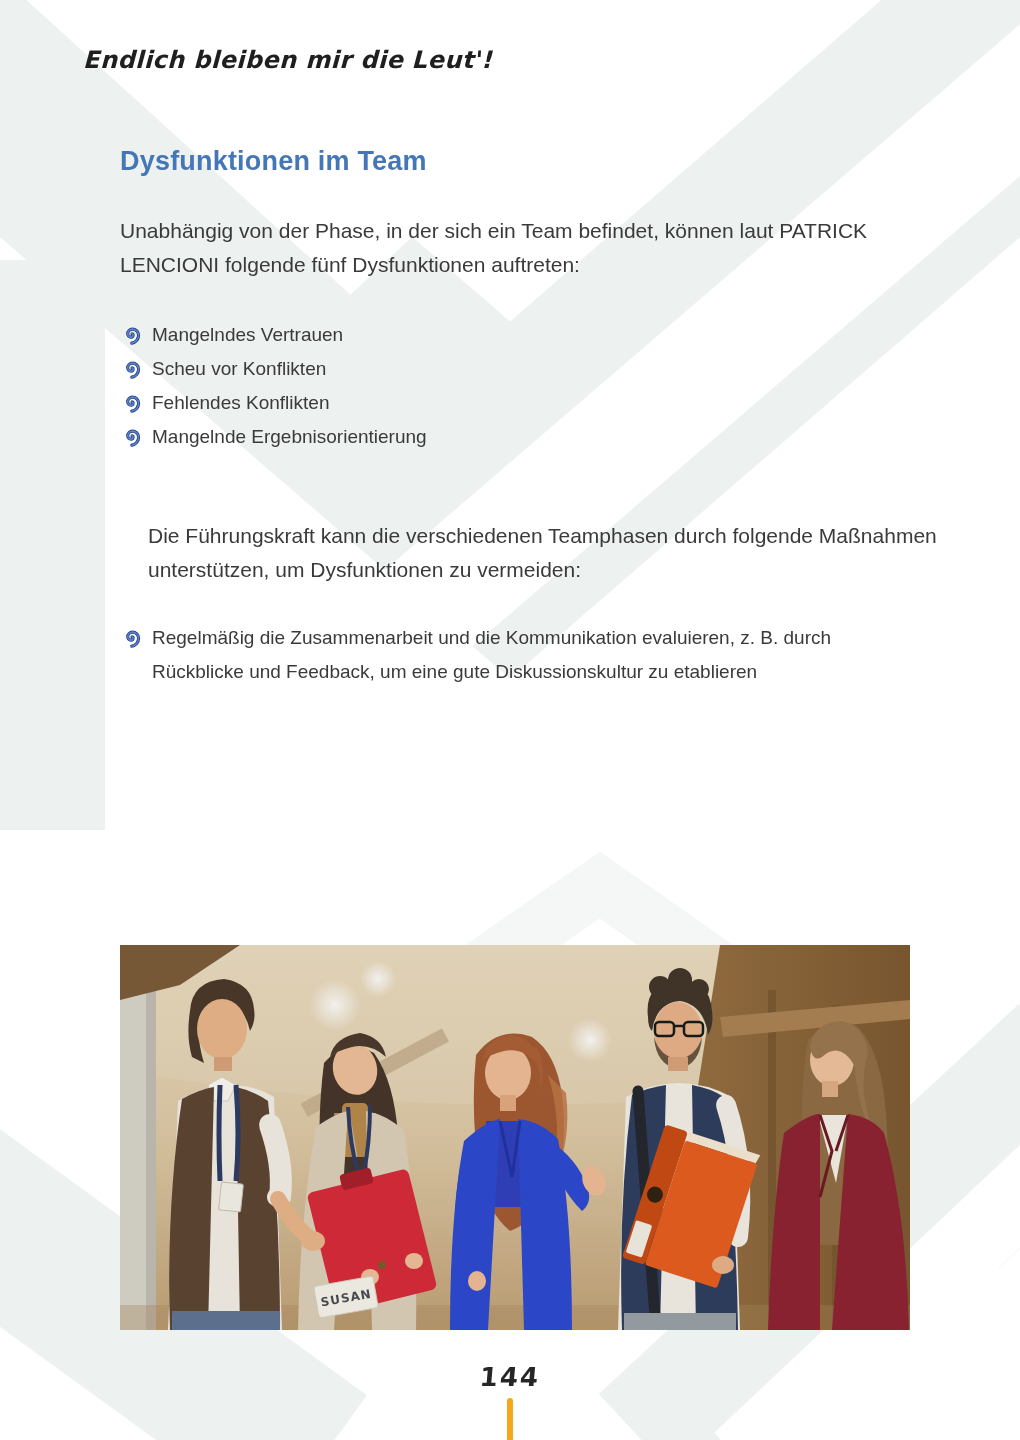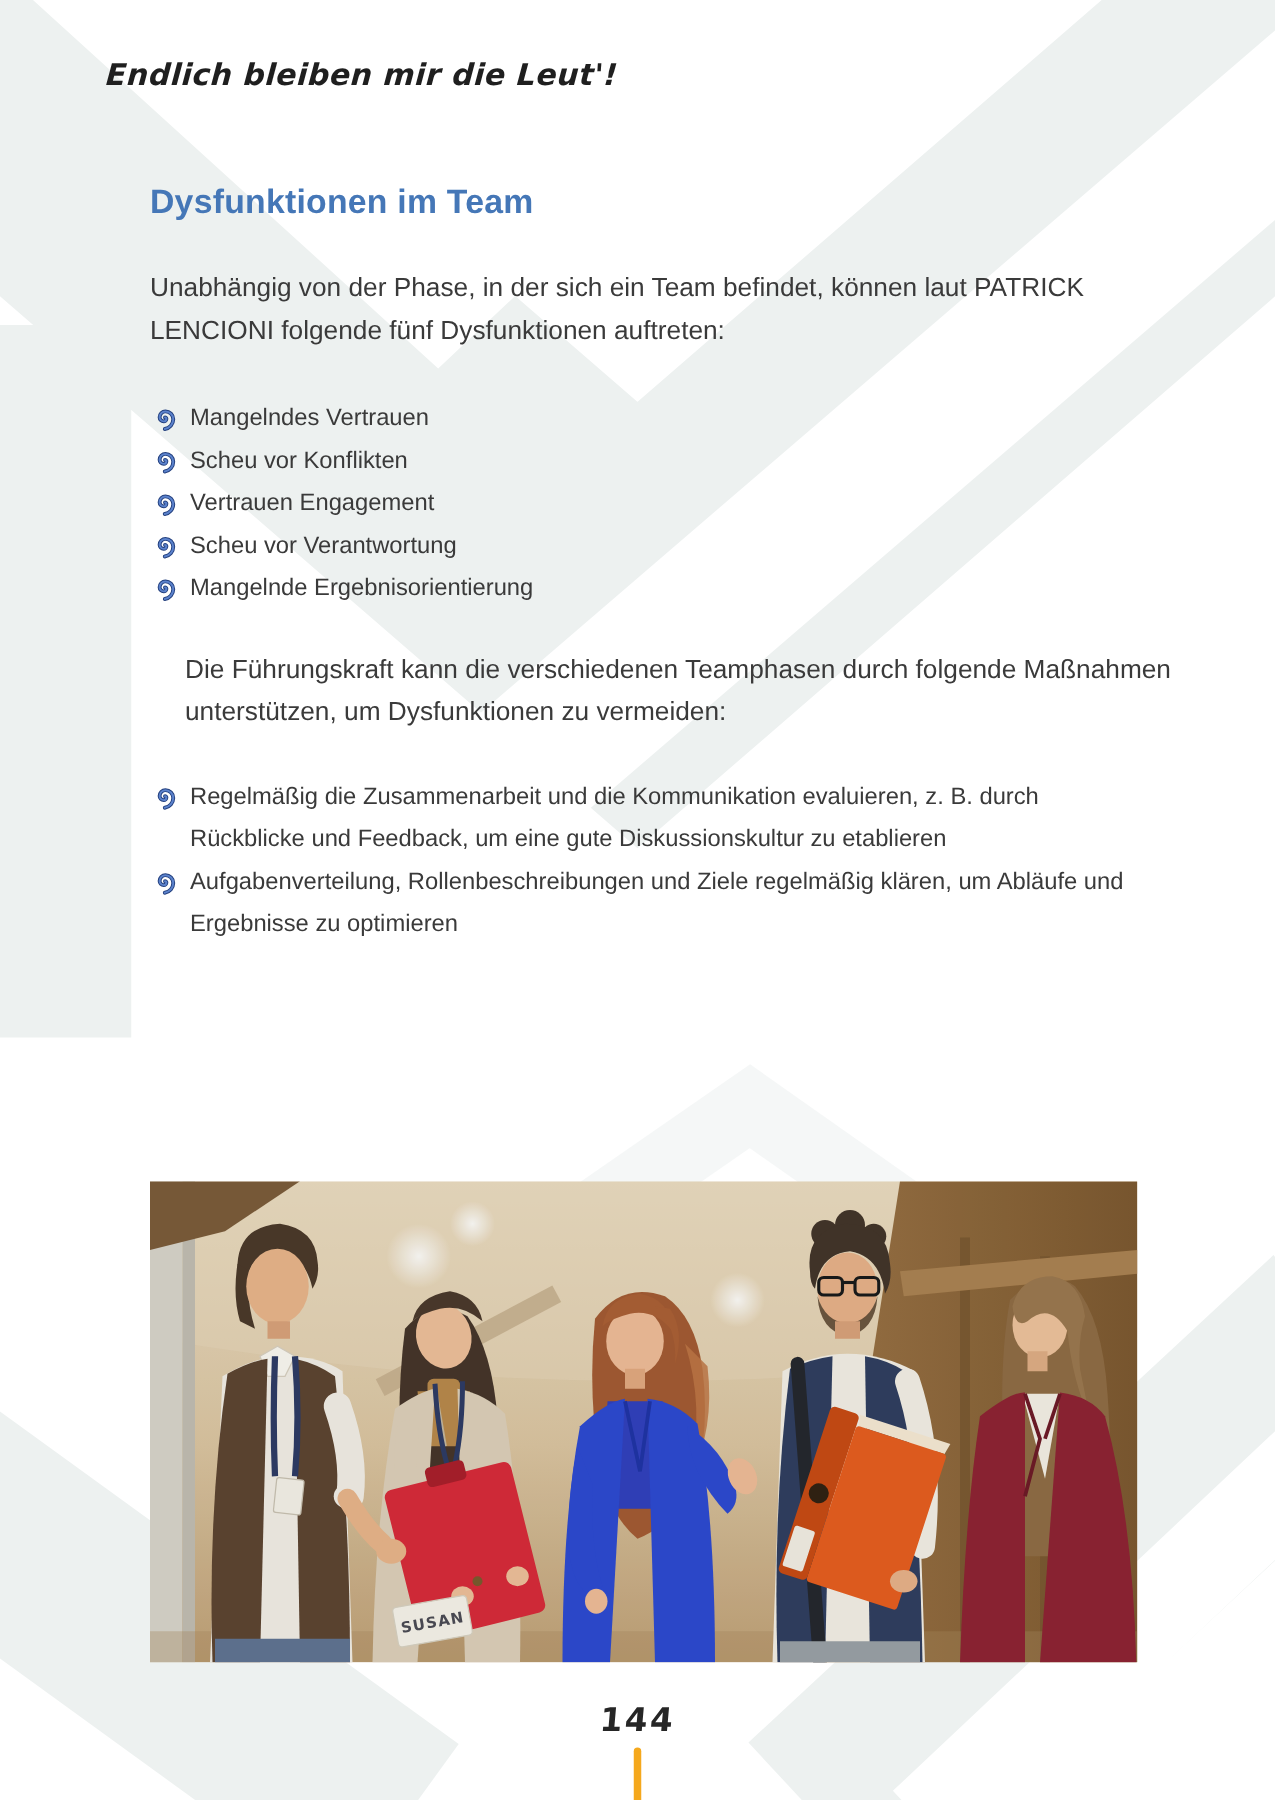--- a/index.html
+++ b/index.html
@@ -116,32 +116,23 @@
           <span>Scheu vor Konflikten</span>
         </li>
 
         <li>
           <svg class="bullet-icon" viewBox="0 0 24 24" aria-hidden="true">
             <g fill="none" stroke-linecap="round">
               <path d="M12 12 m0 -1.2 a1.2 1.2 0 0 1 1.2 1.2 a2.3 2.3 0 0 1 -2.3 2.3 a3.6 3.6 0 0 1 -3.6 -3.6 a5.1 5.1 0 0 1 5.1 -5.1 a6.8 6.8 0 0 1 6.8 6.8 a8.6 8.6 0 0 1 -7.4 8.5" stroke="#24407e" stroke-width="3.4"></path>
               <path d="M12 12 m0 -1.2 a1.2 1.2 0 0 1 1.2 1.2 a2.3 2.3 0 0 1 -2.3 2.3 a3.6 3.6 0 0 1 -3.6 -3.6 a5.1 5.1 0 0 1 5.1 -5.1 a6.8 6.8 0 0 1 6.8 6.8 a8.6 8.6 0 0 1 -7.4 8.5" stroke="#5b82cc" stroke-width="1.7"></path>
             </g>
           </svg>
-          <span>Vertrauen Engagement</span>
-        </li>
-
-        <li>
-          <svg class="bullet-icon" viewBox="0 0 24 24" aria-hidden="true">
-            <g fill="none" stroke-linecap="round">
-              <path d="M12 12 m0 -1.2 a1.2 1.2 0 0 1 1.2 1.2 a2.3 2.3 0 0 1 -2.3 2.3 a3.6 3.6 0 0 1 -3.6 -3.6 a5.1 5.1 0 0 1 5.1 -5.1 a6.8 6.8 0 0 1 6.8 6.8 a8.6 8.6 0 0 1 -7.4 8.5" stroke="#24407e" stroke-width="3.4"></path>
-              <path d="M12 12 m0 -1.2 a1.2 1.2 0 0 1 1.2 1.2 a2.3 2.3 0 0 1 -2.3 2.3 a3.6 3.6 0 0 1 -3.6 -3.6 a5.1 5.1 0 0 1 5.1 -5.1 a6.8 6.8 0 0 1 6.8 6.8 a8.6 8.6 0 0 1 -7.4 8.5" stroke="#5b82cc" stroke-width="1.7"></path>
-            </g>
-          </svg>
-          <span>Scheu vor Verantwortung</span>
-        </li>
+          <span>Fehlendes Konflikten</span>
+        </li>
+
 
         <li>
           <svg class="bullet-icon" viewBox="0 0 24 24" aria-hidden="true">
             <g fill="none" stroke-linecap="round">
               <path d="M12 12 m0 -1.2 a1.2 1.2 0 0 1 1.2 1.2 a2.3 2.3 0 0 1 -2.3 2.3 a3.6 3.6 0 0 1 -3.6 -3.6 a5.1 5.1 0 0 1 5.1 -5.1 a6.8 6.8 0 0 1 6.8 6.8 a8.6 8.6 0 0 1 -7.4 8.5" stroke="#24407e" stroke-width="3.4"></path>
               <path d="M12 12 m0 -1.2 a1.2 1.2 0 0 1 1.2 1.2 a2.3 2.3 0 0 1 -2.3 2.3 a3.6 3.6 0 0 1 -3.6 -3.6 a5.1 5.1 0 0 1 5.1 -5.1 a6.8 6.8 0 0 1 6.8 6.8 a8.6 8.6 0 0 1 -7.4 8.5" stroke="#5b82cc" stroke-width="1.7"></path>
             </g>
           </svg>
           <span>Mangelnde Ergebnisorientierung</span>
         </li>
@@ -155,29 +146,20 @@
         <li>
           <svg class="bullet-icon" viewBox="0 0 24 24" aria-hidden="true">
             <g fill="none" stroke-linecap="round">
               <path d="M12 12 m0 -1.2 a1.2 1.2 0 0 1 1.2 1.2 a2.3 2.3 0 0 1 -2.3 2.3 a3.6 3.6 0 0 1 -3.6 -3.6 a5.1 5.1 0 0 1 5.1 -5.1 a6.8 6.8 0 0 1 6.8 6.8 a8.6 8.6 0 0 1 -7.4 8.5" stroke="#24407e" stroke-width="3.4"></path>
               <path d="M12 12 m0 -1.2 a1.2 1.2 0 0 1 1.2 1.2 a2.3 2.3 0 0 1 -2.3 2.3 a3.6 3.6 0 0 1 -3.6 -3.6 a5.1 5.1 0 0 1 5.1 -5.1 a6.8 6.8 0 0 1 6.8 6.8 a8.6 8.6 0 0 1 -7.4 8.5" stroke="#5b82cc" stroke-width="1.7"></path>
             </g>
           </svg>
           <span>Regelmäßig die Zusammenarbeit und die Kommunikation evaluieren, z. B. durch Rückblicke und Feedback, um eine gute Diskussionskultur zu etablieren</span>
         </li>
 
-        <li>
-          <svg class="bullet-icon" viewBox="0 0 24 24" aria-hidden="true">
-            <g fill="none" stroke-linecap="round">
-              <path d="M12 12 m0 -1.2 a1.2 1.2 0 0 1 1.2 1.2 a2.3 2.3 0 0 1 -2.3 2.3 a3.6 3.6 0 0 1 -3.6 -3.6 a5.1 5.1 0 0 1 5.1 -5.1 a6.8 6.8 0 0 1 6.8 6.8 a8.6 8.6 0 0 1 -7.4 8.5" stroke="#24407e" stroke-width="3.4"></path>
-              <path d="M12 12 m0 -1.2 a1.2 1.2 0 0 1 1.2 1.2 a2.3 2.3 0 0 1 -2.3 2.3 a3.6 3.6 0 0 1 -3.6 -3.6 a5.1 5.1 0 0 1 5.1 -5.1 a6.8 6.8 0 0 1 6.8 6.8 a8.6 8.6 0 0 1 -7.4 8.5" stroke="#5b82cc" stroke-width="1.7"></path>
-            </g>
-          </svg>
-          <span>Aufgabenverteilung, Rollenbeschreibungen und Ziele regelmäßig klären, um Abläufe und Ergebnisse zu optimieren</span>
-        </li>
       </ul>
 
     <div class="photo-frame">
       <svg viewBox="0 0 790 385" preserveAspectRatio="none" aria-hidden="true">
         <defs>
           <linearGradient id="hallGrad" x1="0" y1="0" x2="0" y2="1">
             <stop offset="0" stop-color="#eee0c9"></stop>
             <stop offset="0.55" stop-color="#dbc5a2"></stop>
             <stop offset="1" stop-color="#c0a178"></stop>
           </linearGradient>

